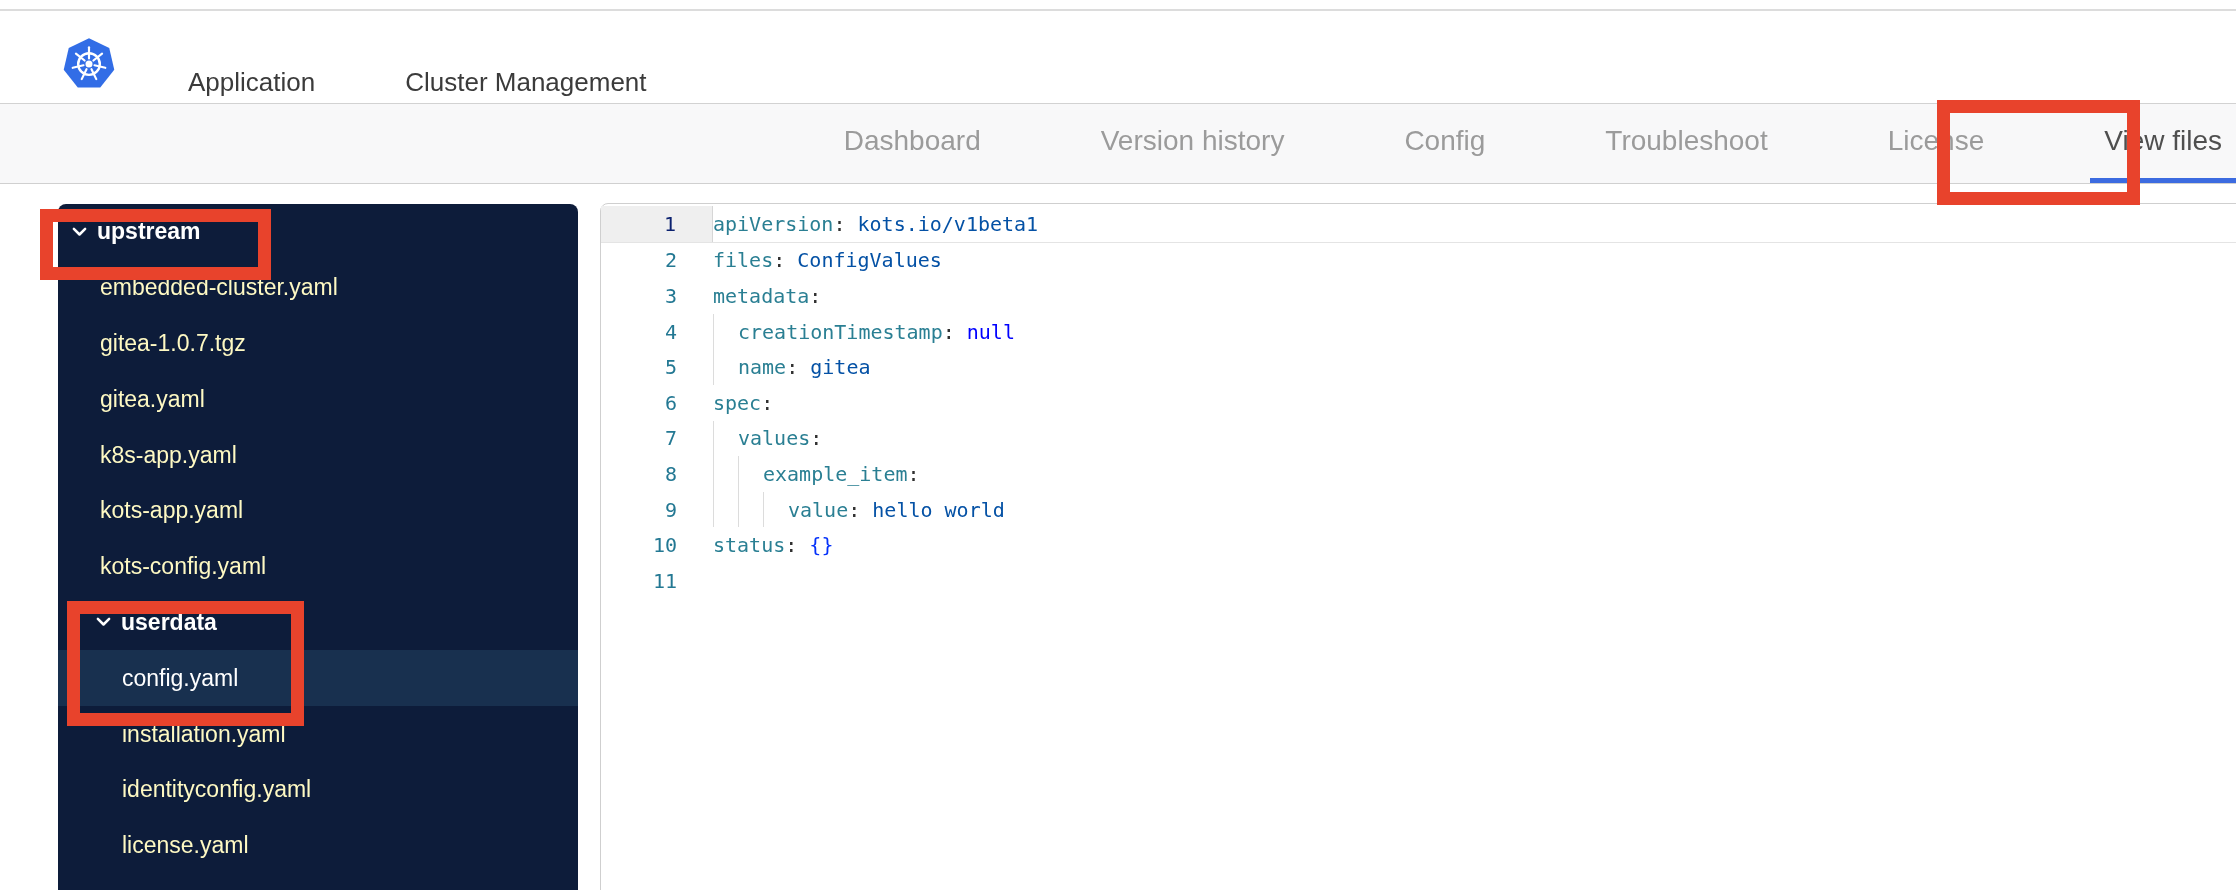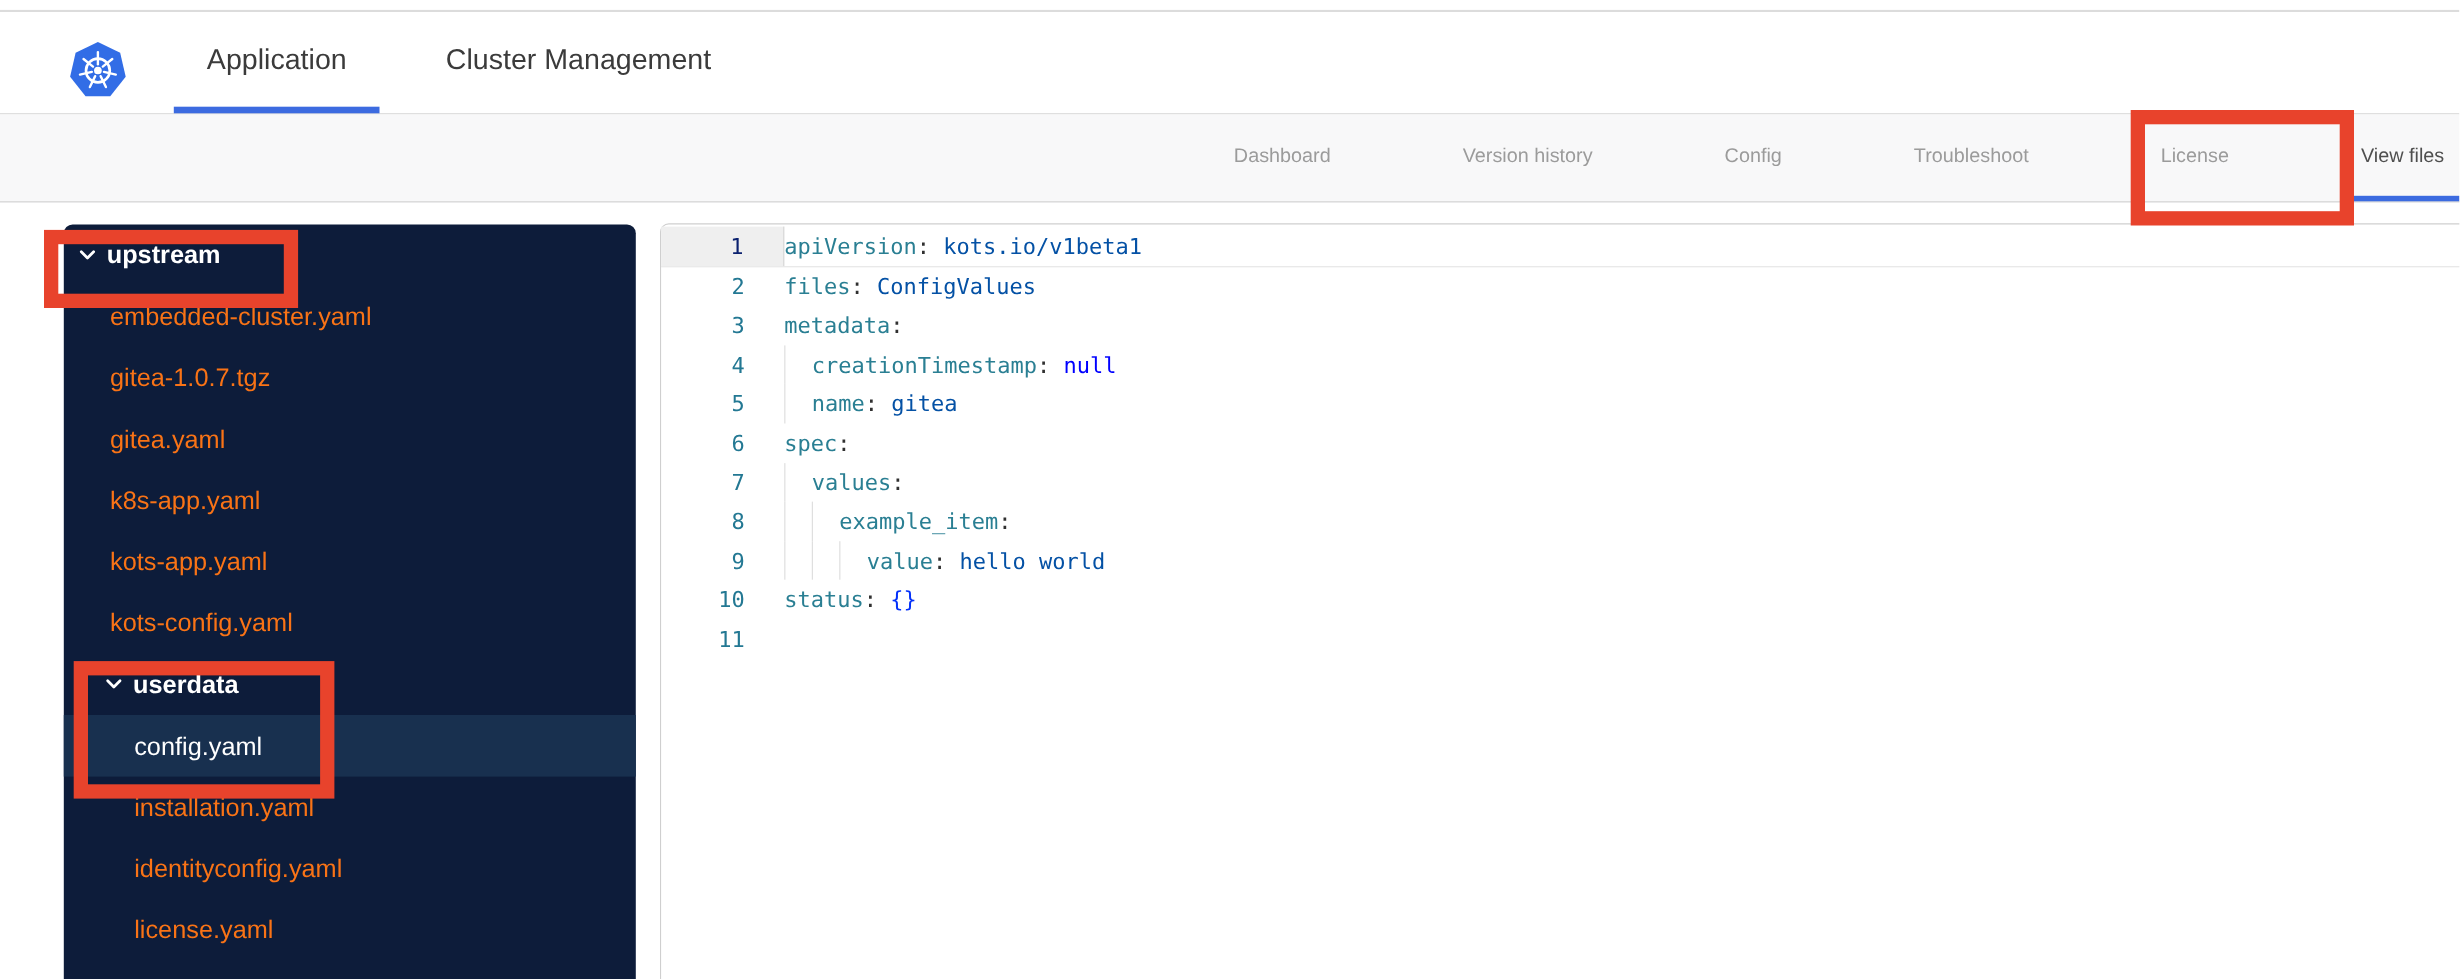--- a/index.html
+++ b/index.html
@@ -8,35 +8,35 @@
 
   
   #top-line{position:absolute;left:0;top:9px;width:100%;height:2px;background:#dcdcdc;}
 
   
   #header{position:absolute;left:0;top:11px;width:100%;height:92px;background:#fff;
           border-bottom:1px solid #d2d2d2;}
   #logo{position:absolute;left:62px;top:24px;width:54px;height:56px;}
   #header-tabs{position:absolute;left:158px;top:0;height:100%;display:flex;gap:30px;}
   .header-tab{height:100%;display:flex;align-items:center;padding:0 30px;box-sizing:border-box;
-              font-size:26px;color:#3b3b3b;border-bottom:6px solid transparent;cursor:pointer;}
+              font-size:26px;color:#3b3b3b;border-bottom:6px solid transparent;cursor:pointer;margin-top:28px;}
   .header-tab.active{border-bottom-color:var(--accent_blue);}
 
   
   #subnav{position:absolute;left:0;top:104px;width:100%;height:79px;background:#f8f8f9;
           border-bottom:1px solid #d0d0d0;box-sizing:content-box;
           display:flex;justify-content:flex-end;align-items:stretch;gap:92px;padding-right:96px;}
-  .nav-item{display:flex;align-items:center;padding:0 14px;font-size:18px;color:var(--nav_inactive);
+  .nav-item{display:flex;align-items:center;padding:0 14px;font-size:28px;color:var(--nav_inactive);
             border-bottom:5px solid transparent;box-sizing:border-box;cursor:pointer;white-space:nowrap;}
   .nav-item.active{color:var(--nav_active);border-bottom-color:var(--accent_blue);}
 
   
   #sidebar{position:absolute;left:58px;top:204px;width:520px;height:686px;
            background:var(--sidebar_bg);border-radius:8px 8px 0 0;box-sizing:border-box;}
-  .tree-row{height:55.8px;display:flex;align-items:center;font-size:23px;color:#f97316;cursor:pointer;}
+  .tree-row{height:55.8px;display:flex;align-items:center;font-size:23px;color:#fef9c3;cursor:pointer;}
   .tree-row.folder{color:#ffffff;font-weight:bold;}
   .tree-row.selected{background:var(--sidebar_selected);color:#ffffff;font-weight:normal;}
   .tree-row.lvl0{padding-left:14px;}
   .tree-row.lvl1{padding-left:42px;}
   .tree-row.folder.lvl1{padding-left:38px;text-align:right;}
   .tree-row.lvl2{padding-left:64px;}
   .chev{display:inline-flex;margin-right:10px;}
 
   
   #editor{position:absolute;left:600px;top:203px;width:1680px;height:720px;background:#fff;

